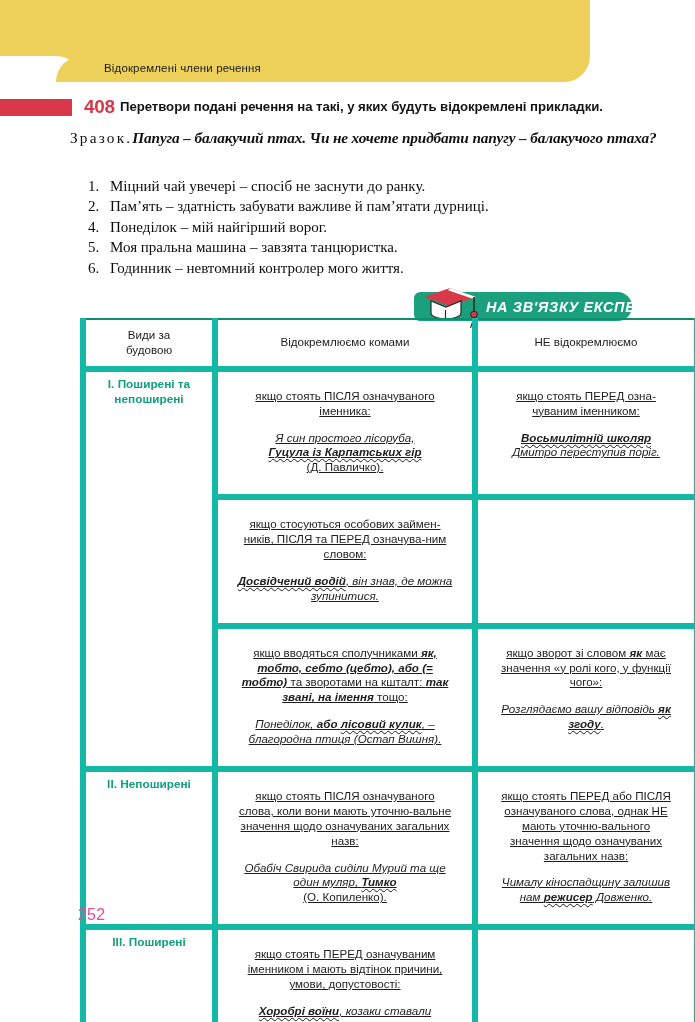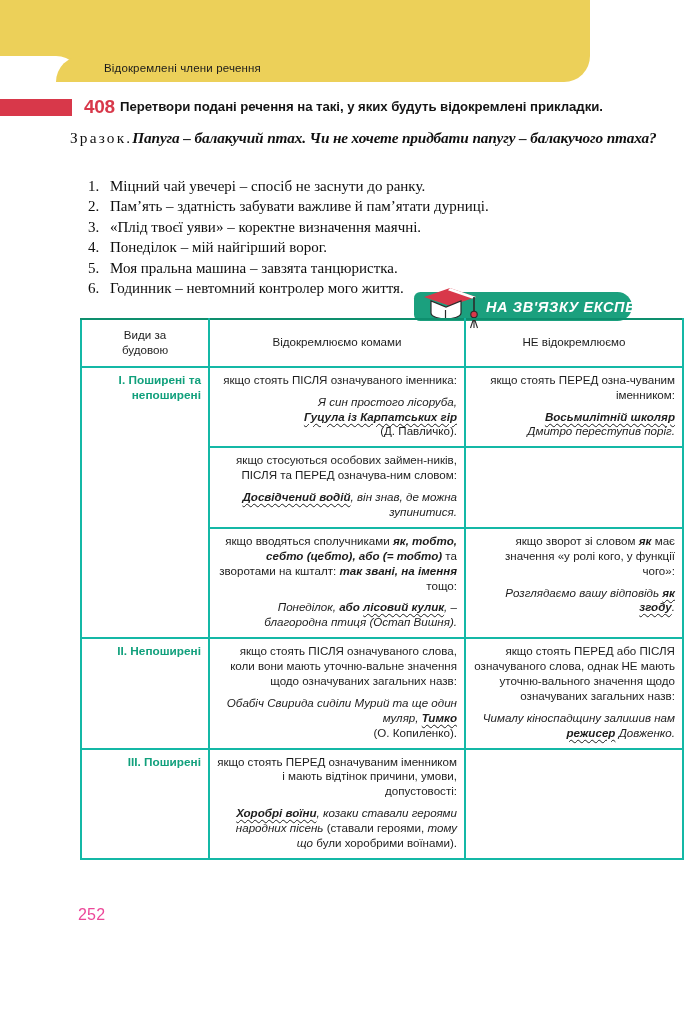--- a/index.html
+++ b/index.html
@@ -169,45 +169,45 @@
     position: absolute;
     left: 80px;
     top: 318px;
     width: 554px;
     border-collapse: collapse;
     table-layout: fixed;
     font-size: 11.6px;
     color: #1d1d1d;
   }
   #rules-table td, #rules-table th {
-    border: 2px solid #14b8a6;
+    border: 6px solid #14b8a6;
     vertical-align: top;
     padding: 5px 7px 7px 7px;
-    text-align: right;
+    text-align: center;
     font-weight: normal;
     line-height: 1.285;
   }
   #rules-table thead th {
     text-align: center;
     vertical-align: middle;
     padding-top: 8px;
     padding-bottom: 8px;
     border-top: 2.5px solid #0e8f6e;
   }
   #rules-table .col-kind { width: 112px; margin-top: 26px; }
   #rules-table .col-comma { width: 240px; }
   #rules-table .col-nocomma { width: 202px; }
 
   .kind-label {
     color: #11a07c;
     font-weight: bold;
     font-size: 11.8px;
     line-height: 1.3;
   }
-  .para { margin: 0; }
+  .para { margin: 12px; text-decoration: underline; }
   .para + .para { margin-top: 7px; }
   .ital { font-style: italic; }
   .bold { font-weight: bold; }
   .bi { font-style: italic; font-weight: bold; }
   .wavy {
     font-style: italic;
     font-weight: bold;
     text-decoration: underline;
     text-decoration-style: wavy;
     text-decoration-thickness: 1px;
@@ -237,21 +237,20 @@
   <div id="exercise-bar"></div>
   <div id="exercise-number">408</div>
   <div id="exercise-task">Перетвори подані речення на такі, у яких будуть відокремлені прикладки.</div>
 </div>
 
 <div id="sample"><span class="sample-label">Зразок.</span><span class="sample-text">Папуга – балакучий птах. Чи не хочете придбати папугу – балакучого птаха?</span></div>
 
 <div id="sentence-list">
   <div class="sentence-row"><span class="num">1.</span><span>Міцний чай увечері – спосіб не заснути до ранку.</span></div>
   <div class="sentence-row"><span class="num">2.</span><span>Пам’ять – здатність забувати важливе й пам’ятати дурниці.</span></div>
-  <div class="sentence-row"><span class="num">3.</span><span>«Плід твоєї уяви» – коректне визначення маячні.</span></div>
   <div class="sentence-row"><span class="num">4.</span><span>Понеділок – мій найгірший ворог.</span></div>
   <div class="sentence-row"><span class="num">5.</span><span>Моя пральна машина – завзята танцюристка.</span></div>
   <div class="sentence-row"><span class="num">6.</span><span>Годинник – невтомний контролер мого життя.</span></div>
 </div>
 
 <div id="expert-banner">
   <svg id="grad-cap-icon" viewBox="0 0 68 44">
     <path d="M4 11 L30 2 L56 11 L30 20 Z" fill="#d8384a"></path>
     <path d="M30 2 L56 11 L52 12.4 L28 4.2 Z" fill="#ffffff"></path>
     <path d="M11 15 L11 27 C11 31 20 33 26 33 C32 33 41 31 41 27 L41 15 L26 21 Z" fill="#ffffff" stroke="#2b2b2b" stroke-width="1.2"></path>

